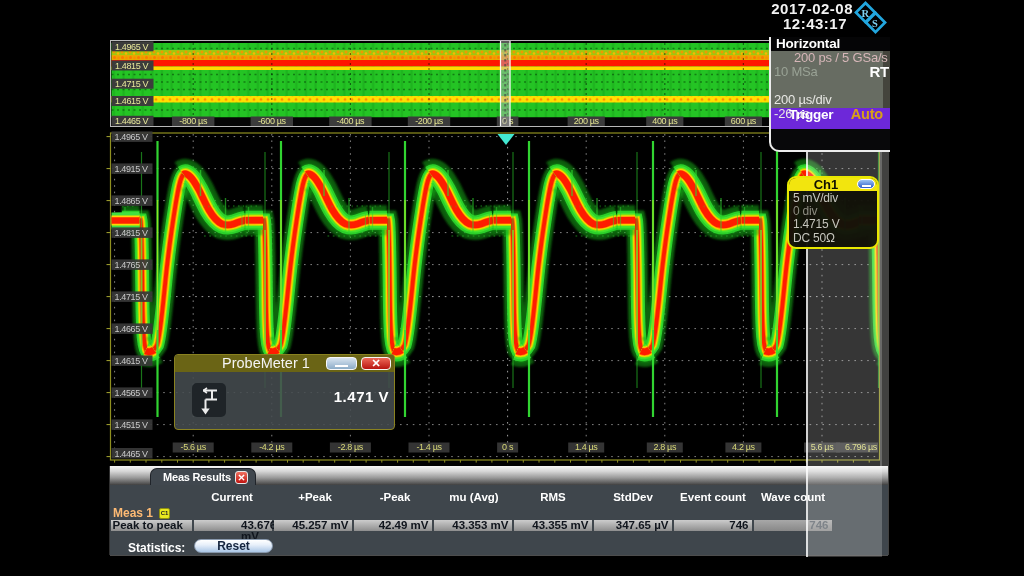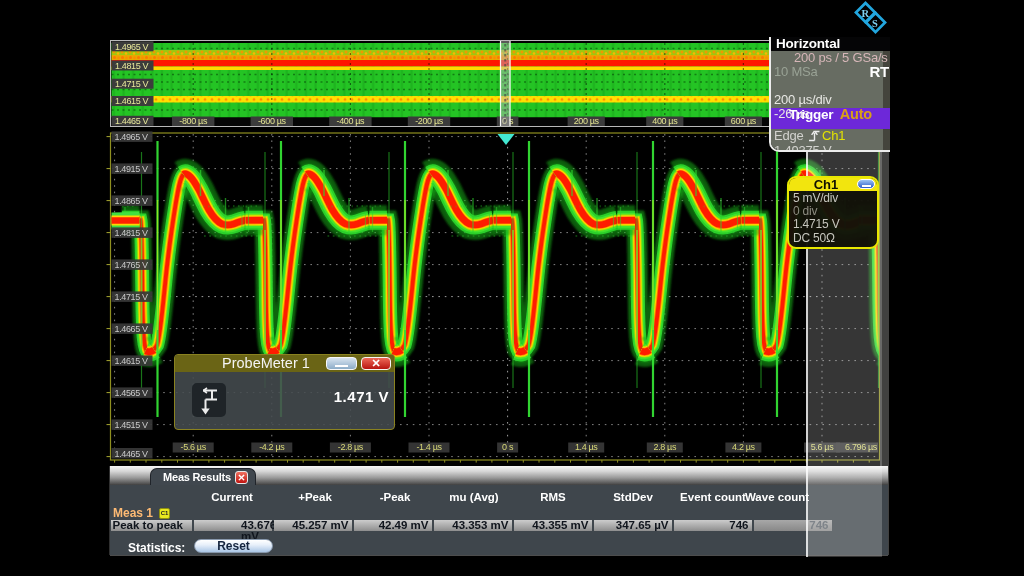--- a/index.html
+++ b/index.html
@@ -250,47 +250,42 @@
 <line x1="759.1" y1="460" x2="759.1" y2="462.6" stroke="#8f8f1f" stroke-width="1"></line>
 <line x1="774.8" y1="460" x2="774.8" y2="462.6" stroke="#8f8f1f" stroke-width="1"></line>
 <line x1="790.6" y1="460" x2="790.6" y2="462.6" stroke="#8f8f1f" stroke-width="1"></line>
 <line x1="806.3" y1="460" x2="806.3" y2="462.6" stroke="#8f8f1f" stroke-width="1"></line>
 <line x1="822" y1="460" x2="822" y2="462.6" stroke="#8f8f1f" stroke-width="1"></line>
 <line x1="837.7" y1="460" x2="837.7" y2="462.6" stroke="#8f8f1f" stroke-width="1"></line>
 <line x1="853.4" y1="460" x2="853.4" y2="462.6" stroke="#8f8f1f" stroke-width="1"></line>
 <line x1="869.2" y1="460" x2="869.2" y2="462.6" stroke="#8f8f1f" stroke-width="1"></line>
 <polygon points="497.5,134 514.5,134 506,145" fill="#43e8d2"></polygon>
 </svg>
+<div class="abs" style="left:697px;top:2px;width:156px;text-align:right;color:#f2f2f2;font-size:15px;font-weight:bold;line-height:14.5px;letter-spacing:0.5px">2017-02-08<br><span style="padding-right:6px">12:43:17</span></div>
 <svg class="abs" style="left:853px;top:1px" width="36" height="34" xmlns="http://www.w3.org/2000/svg">
 <g fill="none" stroke="#22a6de" stroke-width="2.7">
 <rect x="5.8" y="4.8" width="13.5" height="13.5" transform="rotate(45 12.5 11.5)"></rect>
 <rect x="15.8" y="14.8" width="13.5" height="13.5" transform="rotate(45 22.5 21.5)"></rect>
 </g>
 <text x="8.5" y="16" font-size="10.5" fill="#7fd0f0" font-family="Liberation Serif,serif" font-weight="bold">R</text>
 <text x="19" y="26" font-size="10.5" fill="#7fd0f0" font-family="Liberation Serif,serif" font-weight="bold">S</text>
 </svg>
 <div class="abs" style="left:880px;top:37px;width:9px;height:518px;background:#414140;z-index:15"></div>
 <div class="abs" style="left:806px;top:152px;width:74px;height:405px;background:rgba(255,255,255,0.21);border-left:2px solid rgba(255,255,255,0.78);z-index:30"></div>
 <div class="abs" style="left:769px;top:37px;width:119px;height:113px;z-index:40;
 background:#08080a;border-left:2px solid #ececec;border-bottom:2px solid #ececec;
 border-radius:0 0 0 10px;overflow:hidden;font-size:13px;letter-spacing:-0.2px;">
 <div style="height:14px;background:#050506;color:#fff;font-weight:bold;font-size:13.5px;line-height:14px;padding-left:5px;">Horizontal</div>
 <div style="height:57px;background:linear-gradient(90deg,#676c62 0,#676c62 112px,#44443c 112px);line-height:14.3px;padding-left:3px;">
 <div style="color:#d6b6b8;margin-left:20px;">200 ps / 5 GSa/s</div>
 <div style="color:#99a295;">10 MSa<span style="float:right;color:#fff;font-weight:bold;font-size:15px;margin-right:1px;">RT</span></div>
 <div style="color:#e8e8e4;margin-top:13px;">200 µs/div</div>
 <div style="color:#e8e8e4;">-26 µs</div>
 </div>
-<div style="height:21px;background:#6d28d9;color:#fff;font-weight:bold;font-size:13.5px;line-height:13.5px;padding-left:18px;">Trigger<span style="float:right;color:#d8a018;font-size:14.5px;margin-right:18px;">Auto</span></div>
-<div style="height:29px;background:linear-gradient(90deg,#676c62 0,#676c62 112px,#44443c 112px);line-height:14.5px;padding-left:3px;color:#d2d2ce;">
-<div>Edge <svg width="15" height="13" style="vertical-align:-2px">
-            <path d="M2,11.5 H7.5 M7.5,11.5 V4 M7.5,2 L4.6,5.8 M7.5,2 L10.4,5.8 M7.5,2.5 H12.5" stroke="#ececec" stroke-width="1.4" fill="none"></path>
-          </svg><span style="color:#e3e300;">Ch1</span></div>
-<div>1.49375 V</div>
-</div>
+<div style="height:21px;background:#6d28d9;color:#fff;font-weight:bold;font-size:13.5px;line-height:13.5px;padding-left:18px;">Trigger<span style="float:right;color:#d8a018;font-size:14.5px;margin-right:7px;">Auto</span></div>
     </div>
 <div class="abs" style="left:787px;top:175.5px;width:88px;height:69px;z-index:45;
 background:rgba(18,18,8,0.97);border:2px solid #e8e800;border-radius:9px;overflow:hidden;">
 <div style="height:13px;background:#f2e50e;position:relative;">
 <div style="color:#101000;font-weight:bold;font-size:13px;line-height:13px;text-align:center;margin-right:14px;">Ch1</div>
 <div style="position:absolute;right:2px;top:1.5px;width:18px;height:10px;border-radius:5px;background:linear-gradient(#9cc4f4,#2a5ac8);border:1px solid #fff;box-sizing:border-box;">
 <div style="width:9px;height:2px;background:#fff;margin:5px auto 0;"></div>
         </div>
 </div>
 <div style="padding:1.5px 0 0 4px;font-size:12px;line-height:13.2px;color:#c6c6be;letter-spacing:-0.2px;">
@@ -318,21 +313,21 @@
 <div style="position:absolute;left:0;top:0;width:100%;height:18.5px;background:linear-gradient(#f6f6f6,#d6d6d6 28%,#999 62%,#555 92%,#3f3f3f);"></div>
 <div style="position:absolute;left:40px;top:1.5px;width:106px;height:17px;background:#40474e;border-radius:7px 7px 0 0;border:1px solid #20242a;border-bottom:none;box-sizing:border-box;color:#fff;font-weight:bold;font-size:11px;text-align:left;line-height:16px;padding-left:12px;letter-spacing:-0.2px;">Meas Results
 <div style="position:absolute;right:7px;top:2px;width:13px;height:13px;border-radius:3px;background:linear-gradient(#f07060,#c01410);border:1px solid #e8e8e8;box-sizing:border-box;color:#fff;font-weight:bold;font-size:9.5px;line-height:11px;text-align:center;">✕</div></div>
 <div style="position:absolute;left:77px;top:25px;width:90px;text-align:center;color:#fff;font-weight:bold;font-size:11.5px;">Current</div>
 <div style="position:absolute;left:160px;top:25px;width:90px;text-align:center;color:#fff;font-weight:bold;font-size:11.5px;">+Peak</div>
 <div style="position:absolute;left:240px;top:25px;width:90px;text-align:center;color:#fff;font-weight:bold;font-size:11.5px;">-Peak</div>
 <div style="position:absolute;left:319px;top:25px;width:90px;text-align:center;color:#fff;font-weight:bold;font-size:11.5px;">mu (Avg)</div>
 <div style="position:absolute;left:398px;top:25px;width:90px;text-align:center;color:#fff;font-weight:bold;font-size:11.5px;">RMS</div>
 <div style="position:absolute;left:478px;top:25px;width:90px;text-align:center;color:#fff;font-weight:bold;font-size:11.5px;">StdDev</div>
 <div style="position:absolute;left:558px;top:25px;width:90px;text-align:center;color:#fff;font-weight:bold;font-size:11.5px;">Event count</div>
-<div style="position:absolute;left:622px;top:25px;width:90px;text-align:center;color:#fff;font-weight:bold;font-size:11.5px;">Wave count</div>
+<div style="position:absolute;left:638px;top:25px;width:90px;text-align:center;color:#fff;font-weight:bold;font-size:11.5px;">Wave count</div>
 <div style="position:absolute;left:3px;top:40px;color:#fdba74;font-weight:bold;font-size:12px;">Meas 1</div>
 <div style="position:absolute;left:49px;top:41.5px;width:11px;height:11px;background:#e8e820;border:1px solid #909010;box-sizing:border-box;border-radius:2px;color:#222;font-size:6px;font-weight:bold;text-align:center;line-height:9px;">C1</div>
 <div style="position:absolute;left:0.5px;top:53.5px;width:81.5px;height:11.5px;background:linear-gradient(#cccccc,#8e8e8e);color:#10151d;font-weight:bold;font-size:11.5px;line-height:11.5px;padding-left:2px;box-sizing:border-box;">Peak to peak</div>
 <div style="position:absolute;left:84px;top:53.5px;width:77.5px;height:11.5px;color:#10151d;background:linear-gradient(#cccccc,#8e8e8e);font-weight:bold;font-size:11.5px;line-height:11.5px;text-align:left;padding-right:3px;box-sizing:border-box;padding-left:47px;">43.676 mV</div>
 <div style="position:absolute;left:164px;top:53.5px;width:77.5px;height:11.5px;color:#10151d;background:linear-gradient(#cccccc,#8e8e8e);font-weight:bold;font-size:11.5px;line-height:11.5px;text-align:right;padding-right:3px;box-sizing:border-box;">45.257 mV</div>
 <div style="position:absolute;left:244px;top:53.5px;width:77.5px;height:11.5px;color:#10151d;background:linear-gradient(#cccccc,#8e8e8e);font-weight:bold;font-size:11.5px;line-height:11.5px;text-align:right;padding-right:3px;box-sizing:border-box;">42.49 mV</div>
 <div style="position:absolute;left:324px;top:53.5px;width:77.5px;height:11.5px;color:#10151d;background:linear-gradient(#cccccc,#8e8e8e);font-weight:bold;font-size:11.5px;line-height:11.5px;text-align:right;padding-right:3px;box-sizing:border-box;">43.353 mV</div>
 <div style="position:absolute;left:404px;top:53.5px;width:77.5px;height:11.5px;color:#10151d;background:linear-gradient(#cccccc,#8e8e8e);font-weight:bold;font-size:11.5px;line-height:11.5px;text-align:right;padding-right:3px;box-sizing:border-box;">43.355 mV</div>
 <div style="position:absolute;left:484px;top:53.5px;width:77.5px;height:11.5px;color:#10151d;background:linear-gradient(#cccccc,#8e8e8e);font-weight:bold;font-size:11.5px;line-height:11.5px;text-align:right;padding-right:3px;box-sizing:border-box;">347.65 µV</div>
 <div style="position:absolute;left:564px;top:53.5px;width:77.5px;height:11.5px;color:#10151d;background:linear-gradient(#cccccc,#8e8e8e);font-weight:bold;font-size:11.5px;line-height:11.5px;text-align:right;padding-right:3px;box-sizing:border-box;">746</div>

